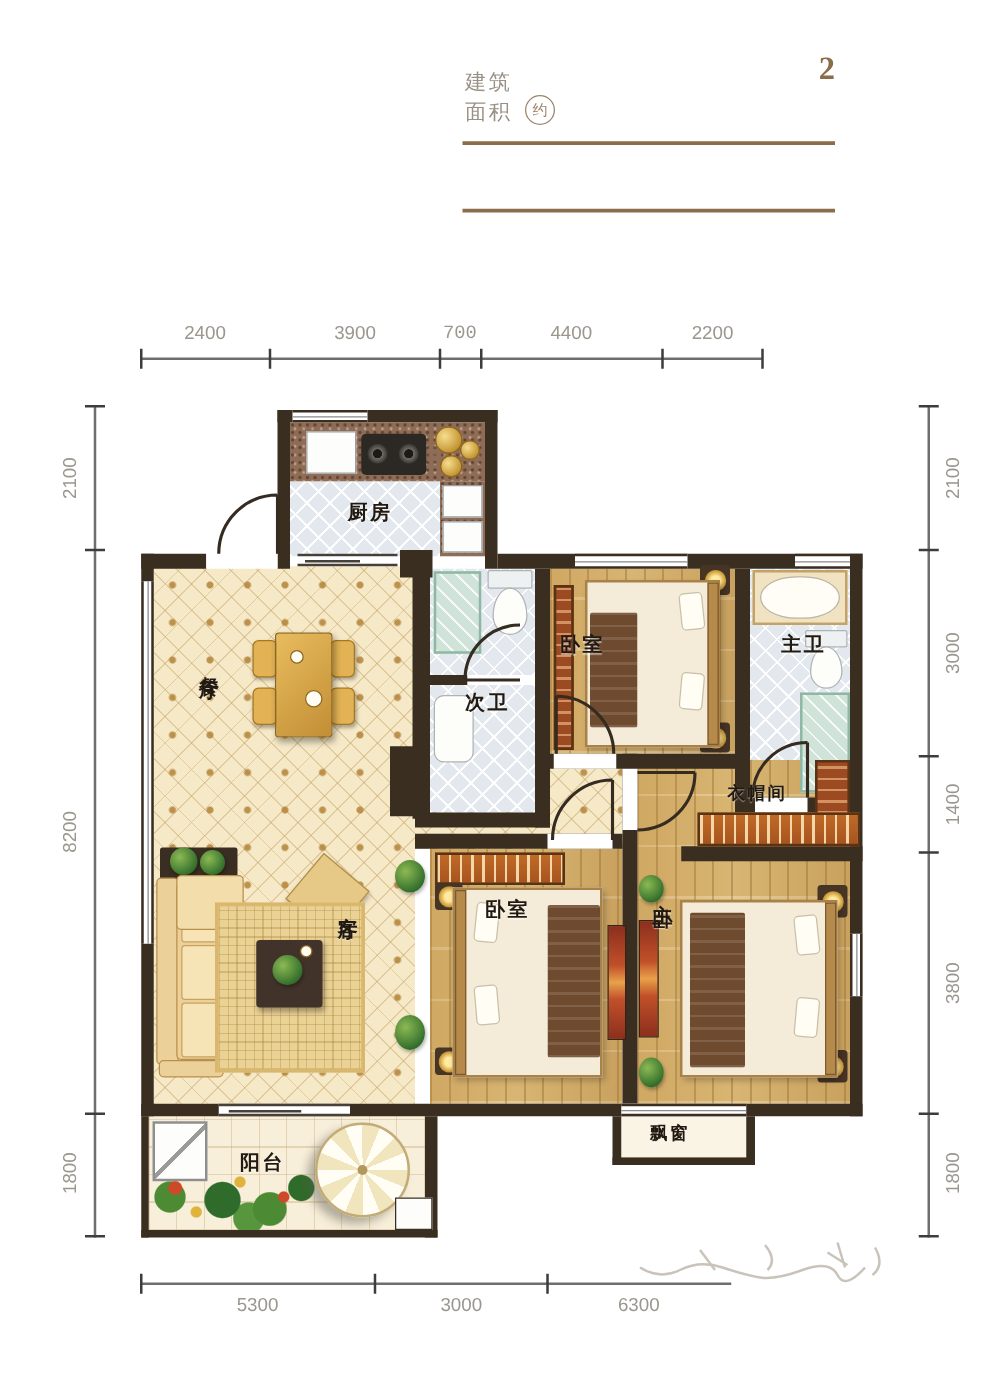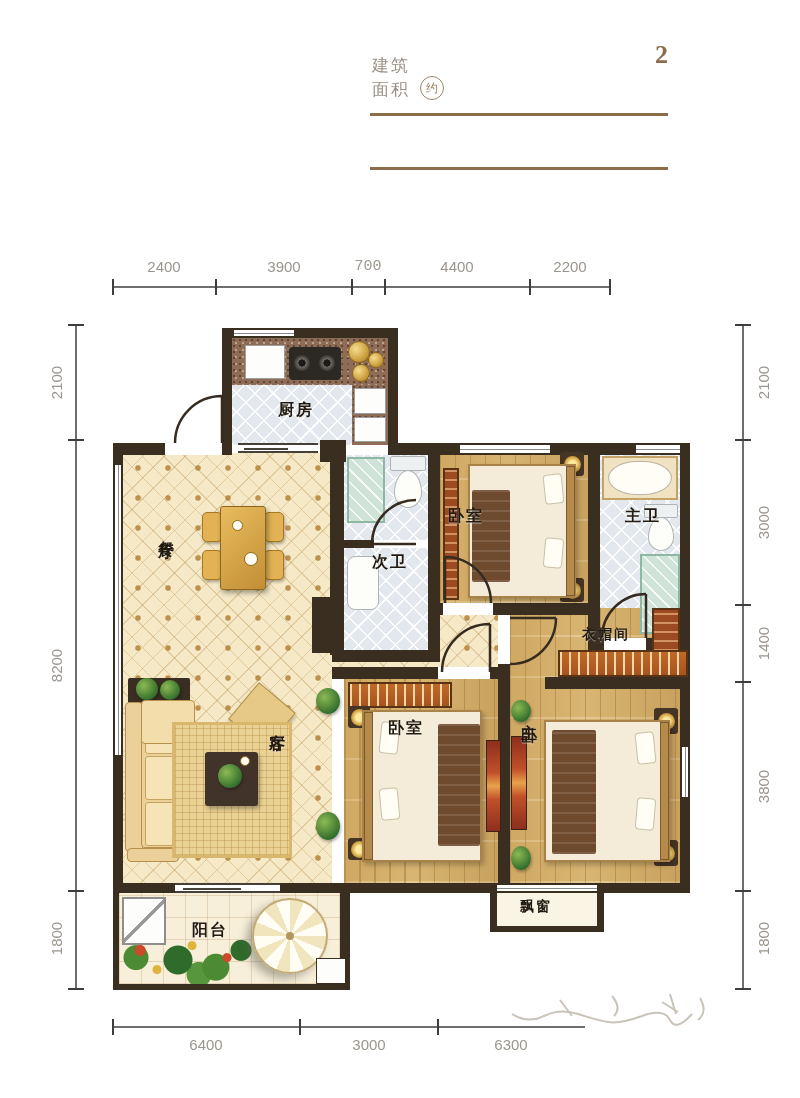--- a/index.html
+++ b/index.html
@@ -161,21 +161,21 @@
   <div class="dim v" style="left:733px;top:374px;">2100</div>
   <div class="dim v" style="left:733px;top:514px;">3000</div>
   <div class="dim v" style="left:733px;top:635px;">1400</div>
   <div class="dim v" style="left:733px;top:778px;">3800</div>
   <div class="dim v" style="left:733px;top:930px;">1800</div>
 
   <div class="dimline" style="left:113px;top:1026px;width:472px;height:2px;"></div>
   <div class="tick" style="left:112px;top:1019px;width:2px;height:16px;"></div>
   <div class="tick" style="left:299px;top:1019px;width:2px;height:16px;"></div>
   <div class="tick" style="left:437px;top:1019px;width:2px;height:16px;"></div>
-  <div class="dim" style="left:176px;top:1036px;">6400</div>
+  <div class="dim" style="left:176px;top:1036px;">5300</div>
   <div class="dim" style="left:339px;top:1036px;">3000</div>
   <div class="dim" style="left:481px;top:1036px;">6300</div>
 
   <div class="abs tile-cream" style="left:332px;top:603px;width:166px;height:76px;"></div>
   <div class="abs tile-cream" style="left:123px;top:453px;width:209px;height:430px;"></div>
   <div class="abs tile-blue" style="left:232px;top:338px;width:156px;height:107px;"></div>
   <div class="abs tile-blue" style="left:344px;top:455px;width:84px;height:195px;"></div>
   <div class="abs wood" style="left:440px;top:455px;width:148px;height:148px;"></div>
   <div class="abs tile-blue" style="left:600px;top:455px;width:80px;height:183px;"></div>
   <div class="abs wood" style="left:510px;top:608px;width:170px;height:275px;"></div>

